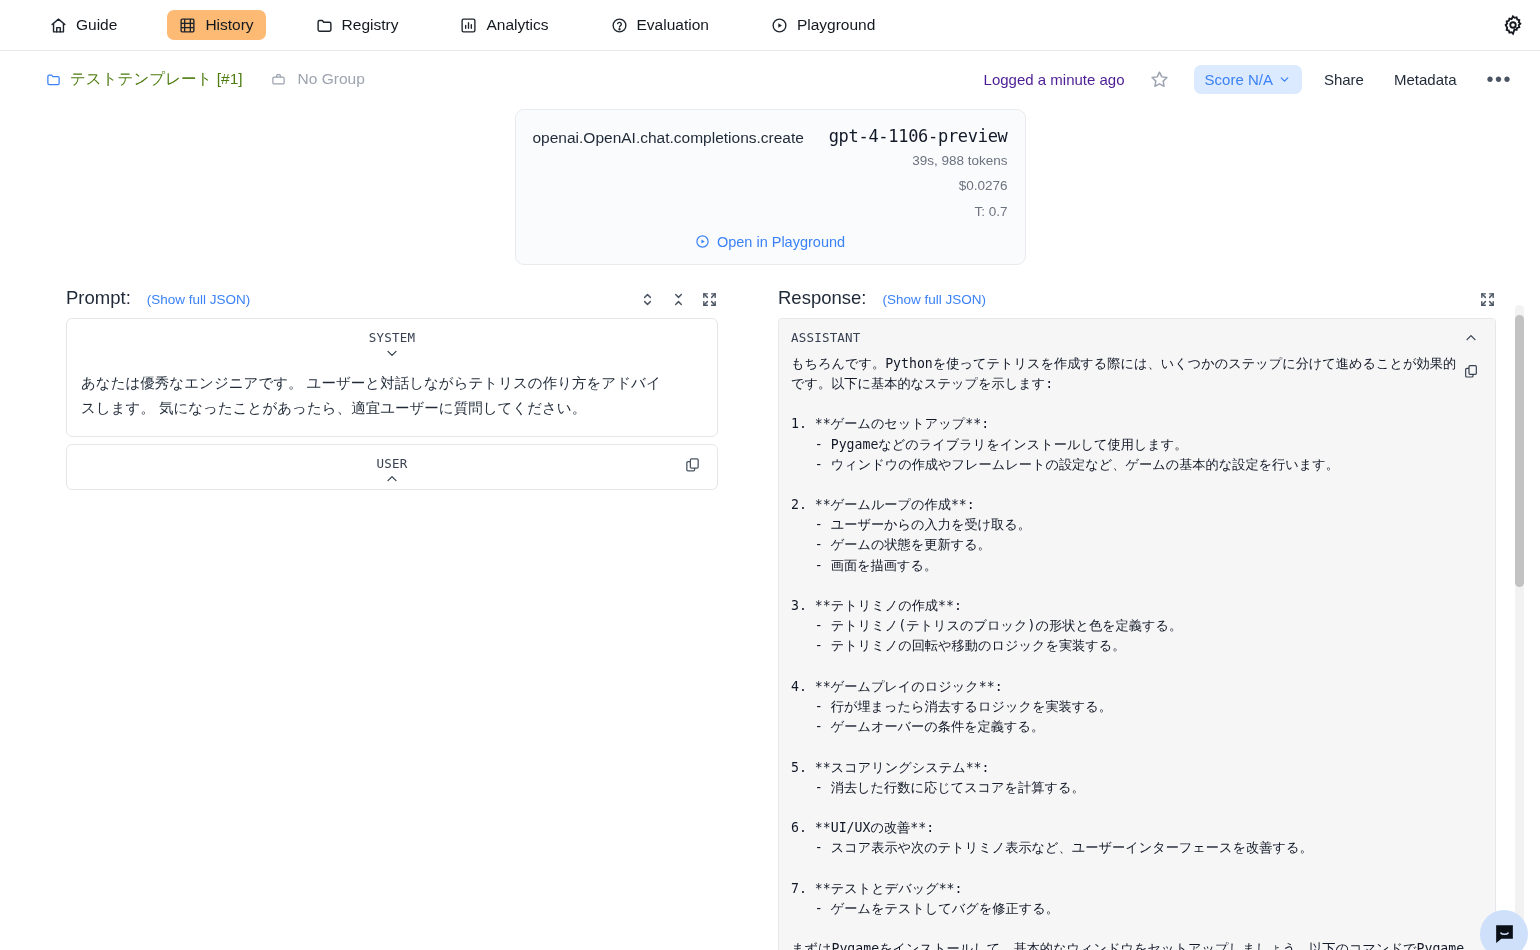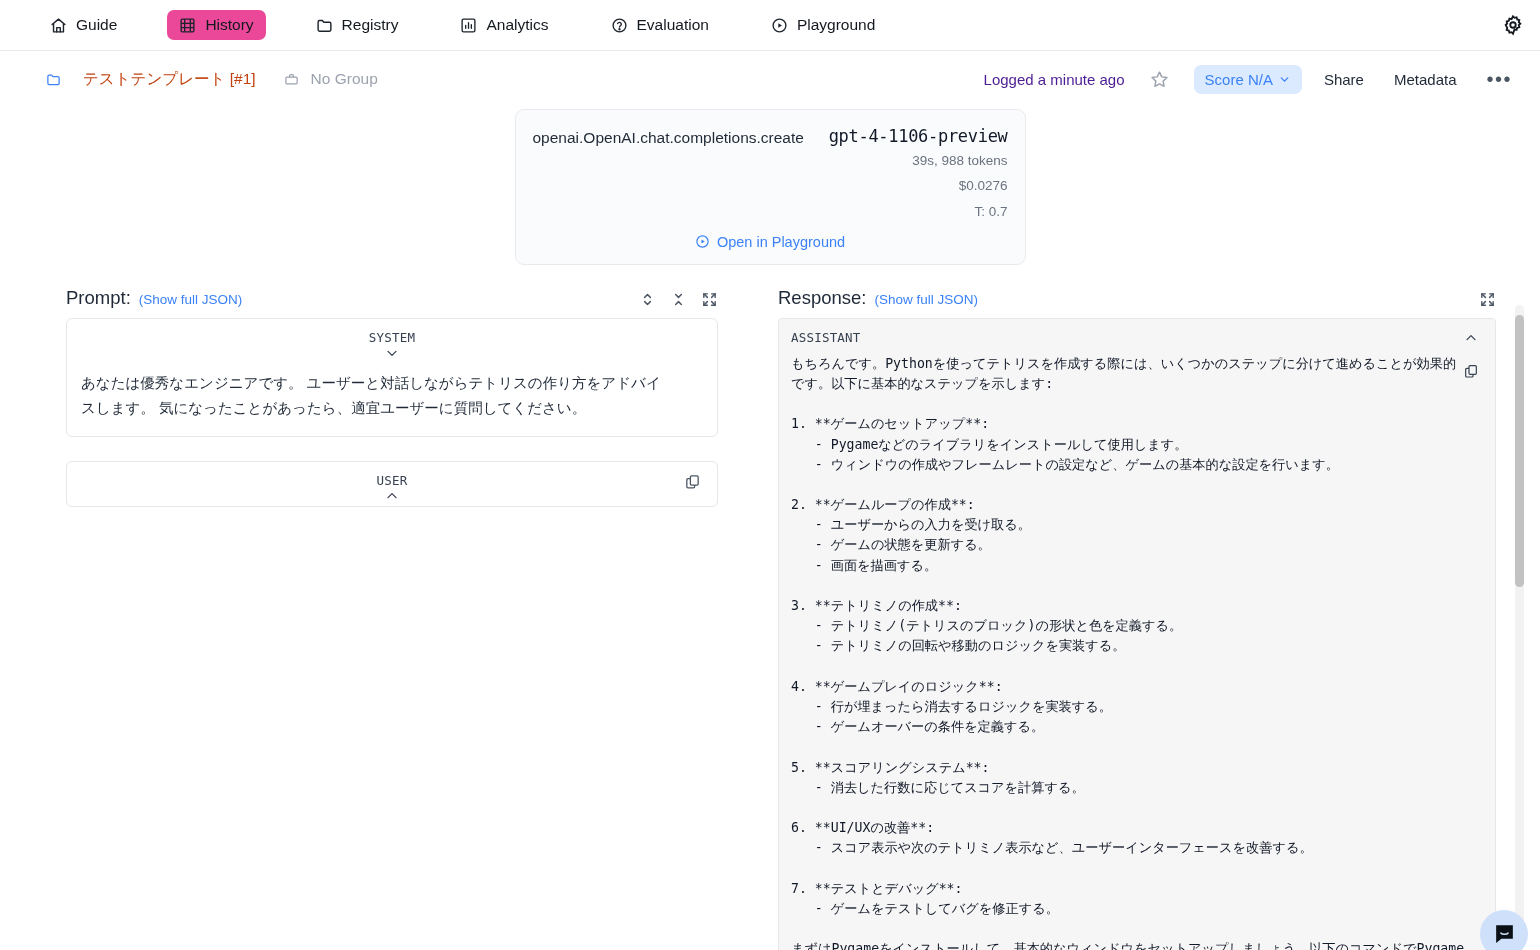--- a/index.html
+++ b/index.html
@@ -23,40 +23,40 @@
   .nav-tabs { display: flex; align-items: center; gap: 38px; }
   .nav-tab {
     display: flex; align-items: center; gap: 9px;
     padding: 6px 12px;
     border-radius: 7px;
     font-size: 15.5px;
     color: #14181f;
     cursor: pointer;
     white-space: nowrap;
   }
-  .nav-tab.active { background: #ec4899; }
+  .nav-tab.active { background: #fdba74; }
   .nav-ico { width: 17px; height: 17px; display: block; flex: none; color: #1d232b; }
   .nav-ico svg { width: 100%; height: 100%; display: block; }
   .gear-btn {
     position: absolute; right: 16px; top: 50%; transform: translateY(-50%);
     width: 22px; height: 22px; color: #14181f; cursor: pointer;
   }
   .gear-btn svg { width: 100%; height: 100%; display: block; }
 
   
   .runbar {
     height: 56px;
     display: flex; align-items: center;
     padding: 0 28px 0 46px;
     position: relative;
   }
   .run-left { display: flex; align-items: center; gap: 28px; }
   .run-title {
-    display: flex; align-items: center; gap: 22px;
-    color: #c2410c; font-size: 15.5px; cursor: pointer;
+    display: flex; align-items: center; gap: 9px;
+    color: #4d7c0f; font-size: 15.5px; cursor: pointer;
   }
   .run-title .ico { width: 15px; height: 15px; color: #3b82f6; }
   .run-title .ico svg { width: 100%; height: 100%; display: block; }
   .run-group {
     display: flex; align-items: center; gap: 12px;
     color: #9ca3af; font-size: 15.5px;
   }
   .run-group .ico { width: 15px; height: 15px; color: #9ca3af; }
   .run-group .ico svg { width: 100%; height: 100%; display: block; }
 
@@ -110,35 +110,35 @@
   
   .panels { display: flex; padding: 0 0 0 0; margin-top: 22px; }
   .panel-left { width: 740px; padding-left: 66px; padding-right: 22px; }
   .panel-right { flex: 1; padding-left: 38px; padding-right: 44px; position: relative; }
 
   .panel-head {
     display: flex; align-items: baseline;
     margin-bottom: 9px; position: relative;
   }
   .panel-label { font-size: 18.5px; color: #1f2937; }
-  .json-link { font-size: 13.5px; color: #3b82f6; margin-left: 8px; cursor: pointer; }
+  .json-link { font-size: 13.5px; color: #3b82f6; margin-left: 16px; cursor: pointer; }
   .panel-actions {
     position: absolute; right: 0; bottom: 1px;
     display: flex; align-items: center; gap: 14px;
   }
   .pa-ico { width: 17px; height: 17px; color: #4b5563; cursor: pointer; }
   .pa-ico svg { width: 100%; height: 100%; display: block; }
 
   .msg-box {
     border: 1px solid #e5e7eb;
     border-radius: 6px;
     background: #ffffff;
     position: relative;
   }
-  .msg-box + .msg-box { margin-top: 24px; }
+  .msg-box + .msg-box { margin-top: 7px; }
   .msg-head {
     display: flex; align-items: center; justify-content: space-between;
     padding: 11px 14px 2px 14px;
     flex-direction: column;
   }
   .msg-role {
     font-family: "DejaVu Sans Mono", monospace;
     font-size: 12.5px; color: #374151; letter-spacing: 0.2px;
   }
   .chev-ico { width: 16px; height: 16px; color: #374151; cursor: pointer; }

